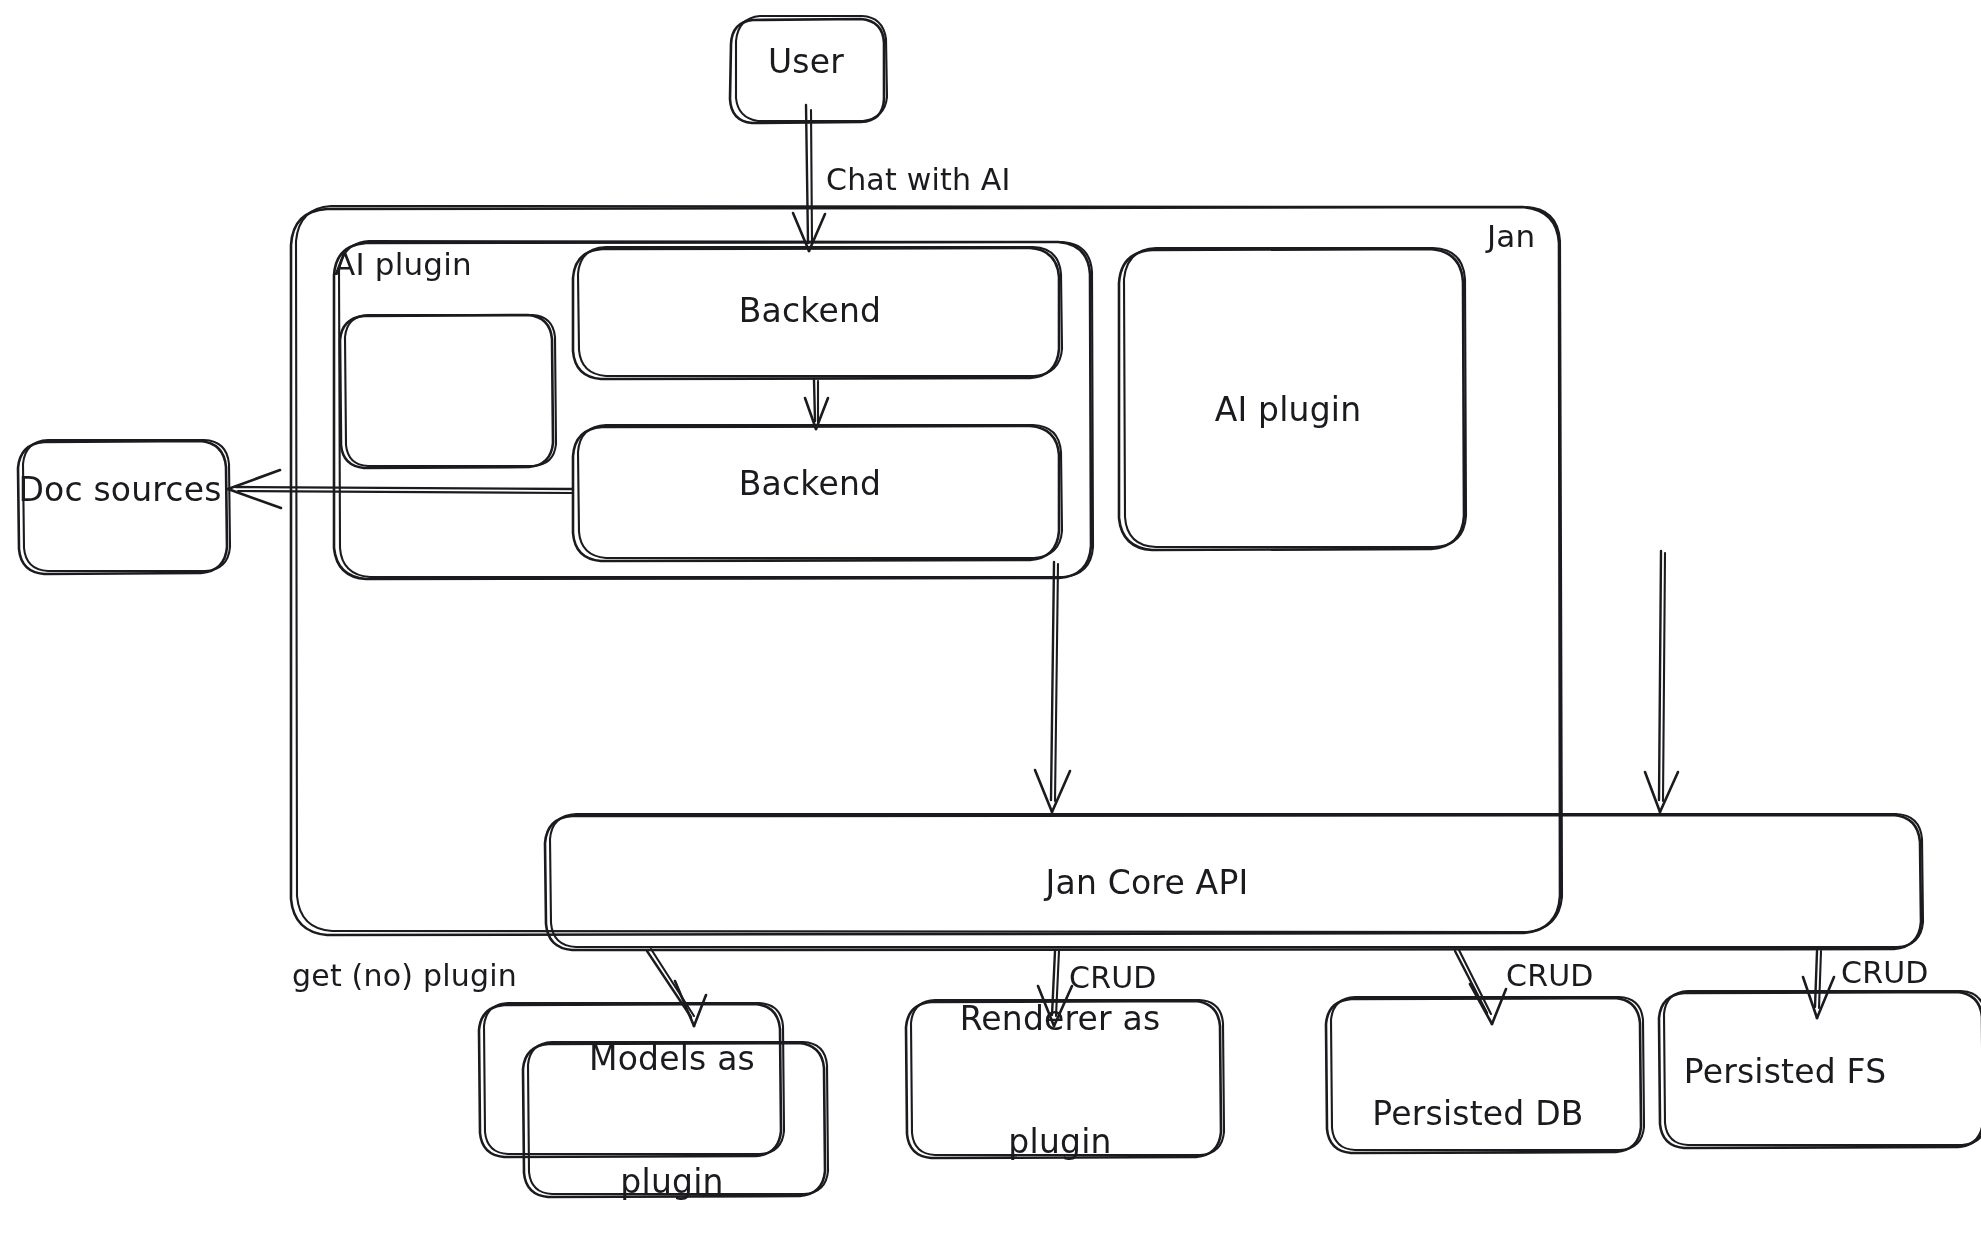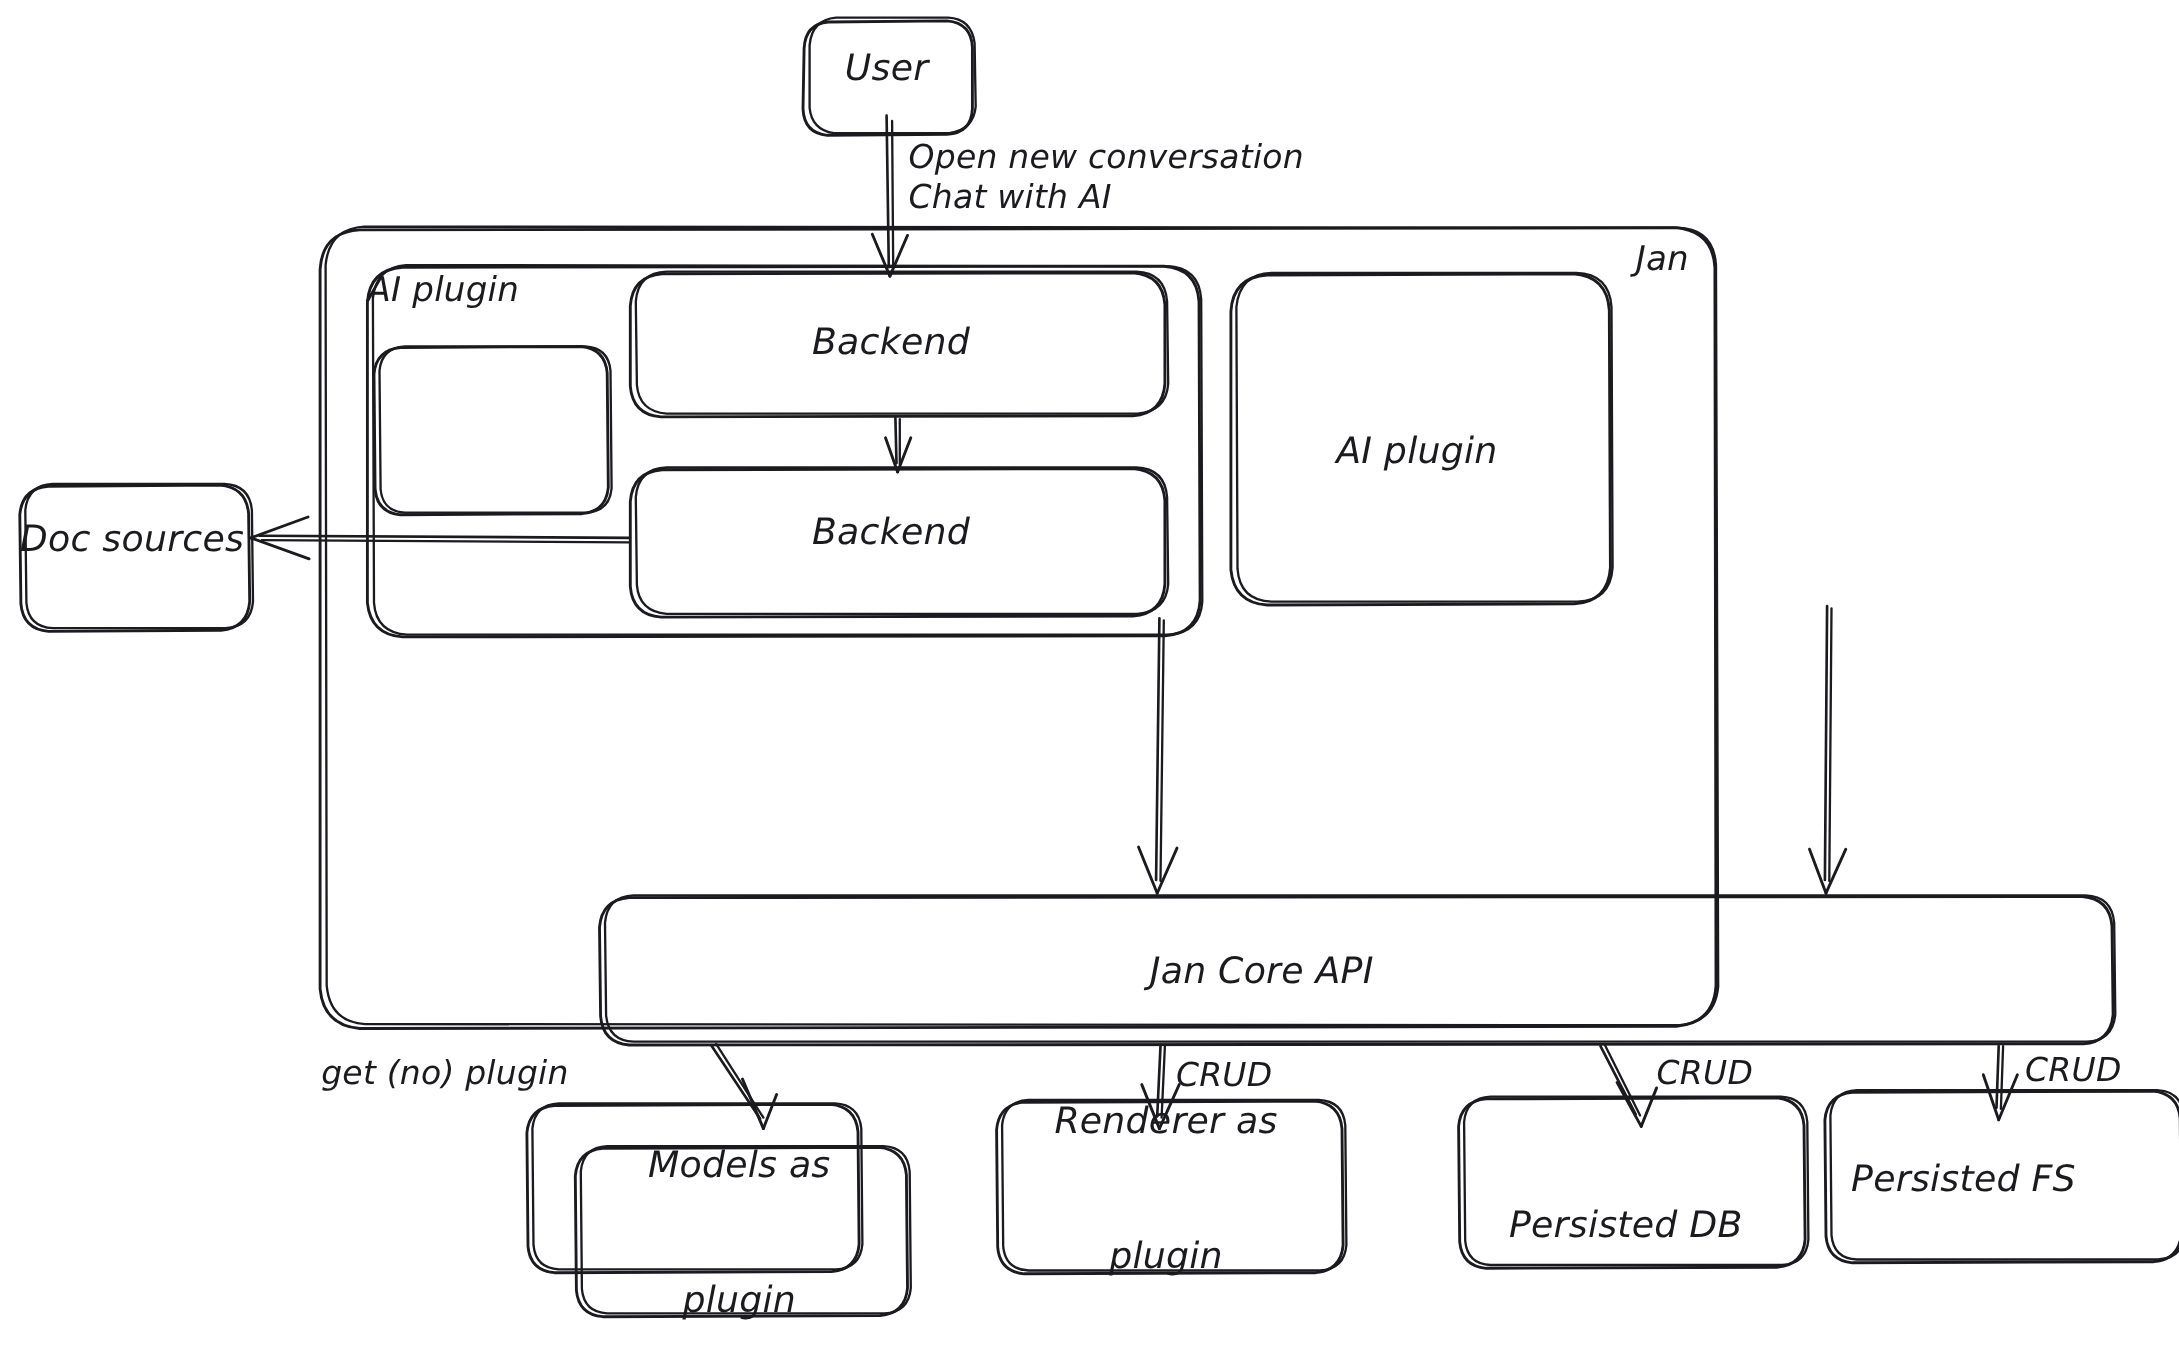--- a/index.html
+++ b/index.html
@@ -12,21 +12,20 @@
     width: 1981px;
     height: 1246px;
     overflow: hidden;
     font-family: "DejaVu Sans", sans-serif;
   }
   #canvas {
     position: relative;
     width: 1981px;
     height: 1246px;
     background: #ffffff;
-    font-style: italic;
   }
   #sketch {
     position: absolute;
     left: 0;
     top: 0;
     width: 1981px;
     height: 1246px;
   }
   .lbl {
     position: absolute;
@@ -198,21 +197,20 @@
     </g>
 
     <g>
       <path class="s" d="M1659 1018 q2 -23 25 -25 l273 -1 q23 2 25 25 l1 105 q-2 23 -25 25 l-274 1 q-22 -2 -24 -24 z"></path>
       <path class="s2" d="M1664 1014 q2 -22 24 -23 l273 0 q22 1 24 23 l1 108 q-2 22 -24 23 l-274 0 q-21 -1 -23 -22 z"></path>
     </g>
   </svg>
 
   <div class="lbl node-label" style="left:806px; top:62px;">User</div>
 
-  <div class="lbl edge-label" style="left:826px; top:143px;">Open new conversation</div>
   <div class="lbl edge-label" style="left:826px; top:180px;">Chat with AI</div>
 
   <div class="lbl group-label" style="left:1487px; top:236px;text-align:right;">Jan</div>
 
   <div class="lbl group-label" style="left:334px; top:264px;">AI plugin</div>
 
   <div class="lbl node-label" style="left:810px; top:311px;">Backend</div>
 
   <div class="lbl node-label" style="left:810px; top:484px;">Backend</div>
 

